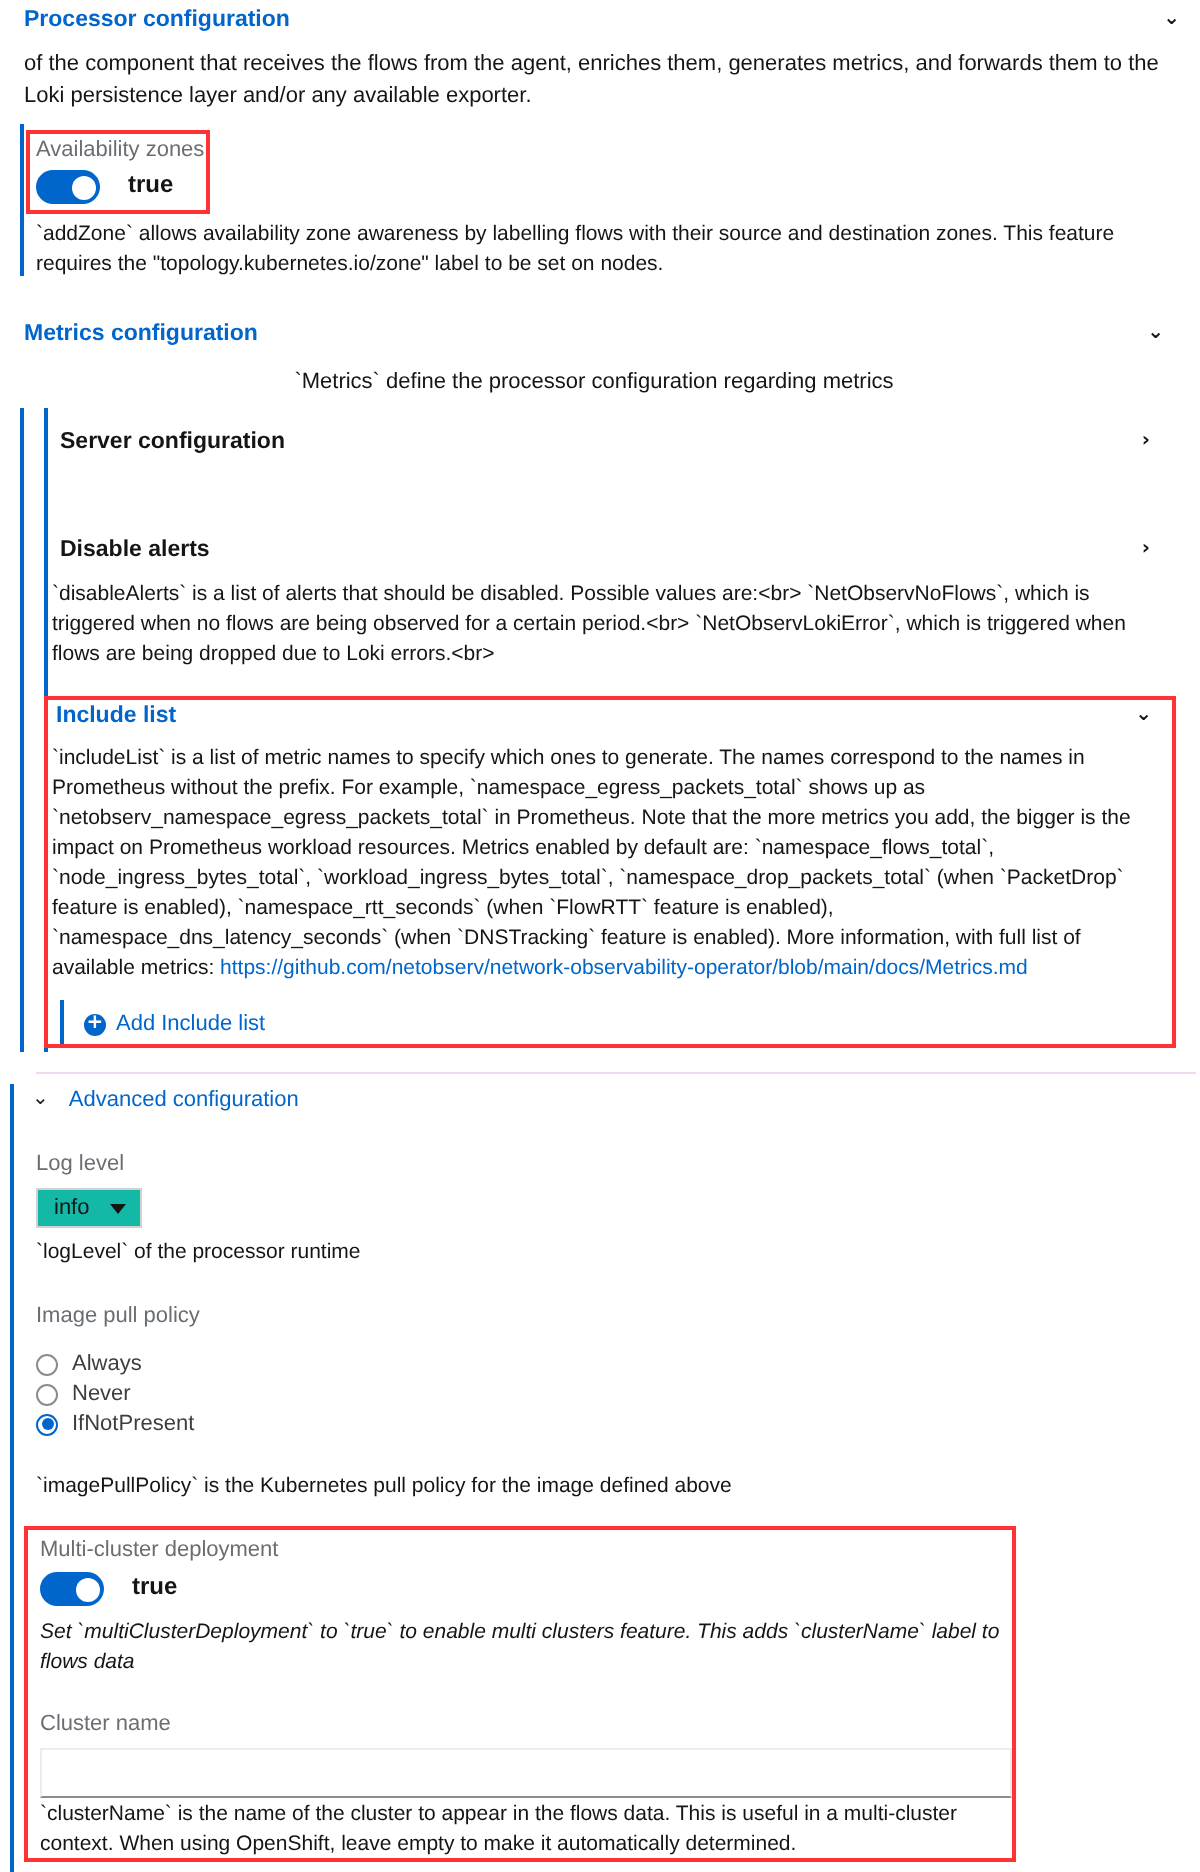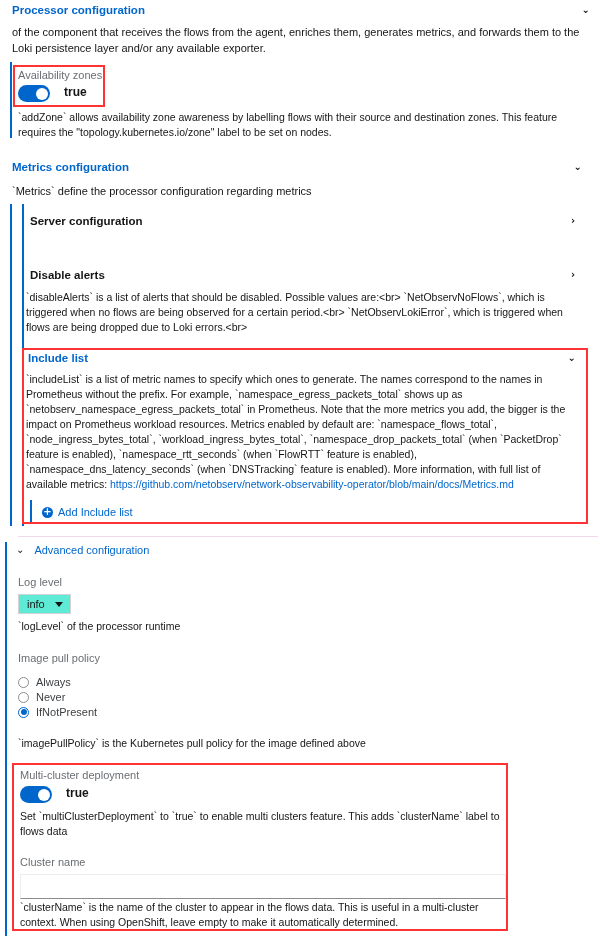--- a/index.html
+++ b/index.html
@@ -106,21 +106,21 @@
     border-radius: 50%;
     background: #0066cc;
   }
   .radio.on { border-color: #0066cc; border-width: 1px; }
   .radio-label { font-size: 11px; color: #3c3f42; }
 
   
   .select {
     display: inline-flex; align-items: center; gap: 10px;
     border: 1px solid #d2d2d2;
-    background: #5eead4;
+    background: #14b8a6;
     padding: 3px 7px 3px 8px;
     font-size: 11px;
     color: #151515;
   }
   .caret {
     width: 0; height: 0;
     border-left: 4px solid transparent;
     border-right: 4px solid transparent;
     border-top: 5px solid #151515;
   }
@@ -171,21 +171,21 @@
     <span class="toggle-val">true</span>
   </div>
 
   <div style="position:absolute;left:18px;top:110px;width:566px;" class="helper">`addZone` allows availability zone awareness by labelling flows with their source and destination zones. This feature requires the "topology.kubernetes.io/zone" label to be set on nodes.</div>
 
   <div style="position:absolute;left:12px;top:161px;width:570px;gap:40px;" class="sec-head">
     <span>Metrics configuration</span>
     <span class="chev">⌄</span>
   </div>
 
-  <div style="position:absolute;left:12px;top:183px;width:570px;" class="desc">`Metrics` define the processor configuration regarding metrics</div>
+  <div style="position:absolute;left:12px;top:183px;width:570px;text-align:center;" class="desc">`Metrics` define the processor configuration regarding metrics</div>
 
   <div class="rail" style="position:absolute;left:10px;top:204px;width:582px;height:322px;"></div>
   <div class="rail" style="position:absolute;left:22px;top:204px;width:570px;height:322px;"></div>
 
   <div style="position:absolute;left:30px;top:215px;width:545px;" class="sub-head">
     <span>Server configuration</span>
     <span class="chev">›</span>
   </div>
 
   <div style="position:absolute;left:30px;top:269px;width:545px;" class="sub-head">
@@ -249,21 +249,21 @@
 
   <div class="redbox" style="position:absolute;left:12px;top:763px;width:496px;height:168px;"></div>
 
   <div style="position:absolute;left:20px;top:768px;" class="field-label">Multi-cluster deployment</div>
 
   <div class="toggle-row" style="position:absolute;left:20px;top:786px;">
     <div class="toggle"></div>
     <span class="toggle-val">true</span>
   </div>
 
-  <div style="position:absolute;left:20px;top:809px;width:480px;" class="helper">Set `multiClusterDeployment` to `true` to enable multi clusters feature. This adds `clusterName` label to flows data</div>
+  <div style="position:absolute;left:20px;top:809px;width:480px;font-style:italic;" class="helper">Set `multiClusterDeployment` to `true` to enable multi clusters feature. This adds `clusterName` label to flows data</div>
 
   <div style="position:absolute;left:20px;top:855px;" class="field-label">Cluster name</div>
 
   <input class="textinput" type="text" style="position: absolute; left: 20px; top: 874px; width: 480px;" placeholder="">
 
   <div style="position:absolute;left:20px;top:900px;width:480px;" class="helper">`clusterName` is the name of the cluster to appear in the flows data. This is useful in a multi-cluster context. When using OpenShift, leave empty to make it automatically determined.</div>
 
 </div>
 
 </body></html>

